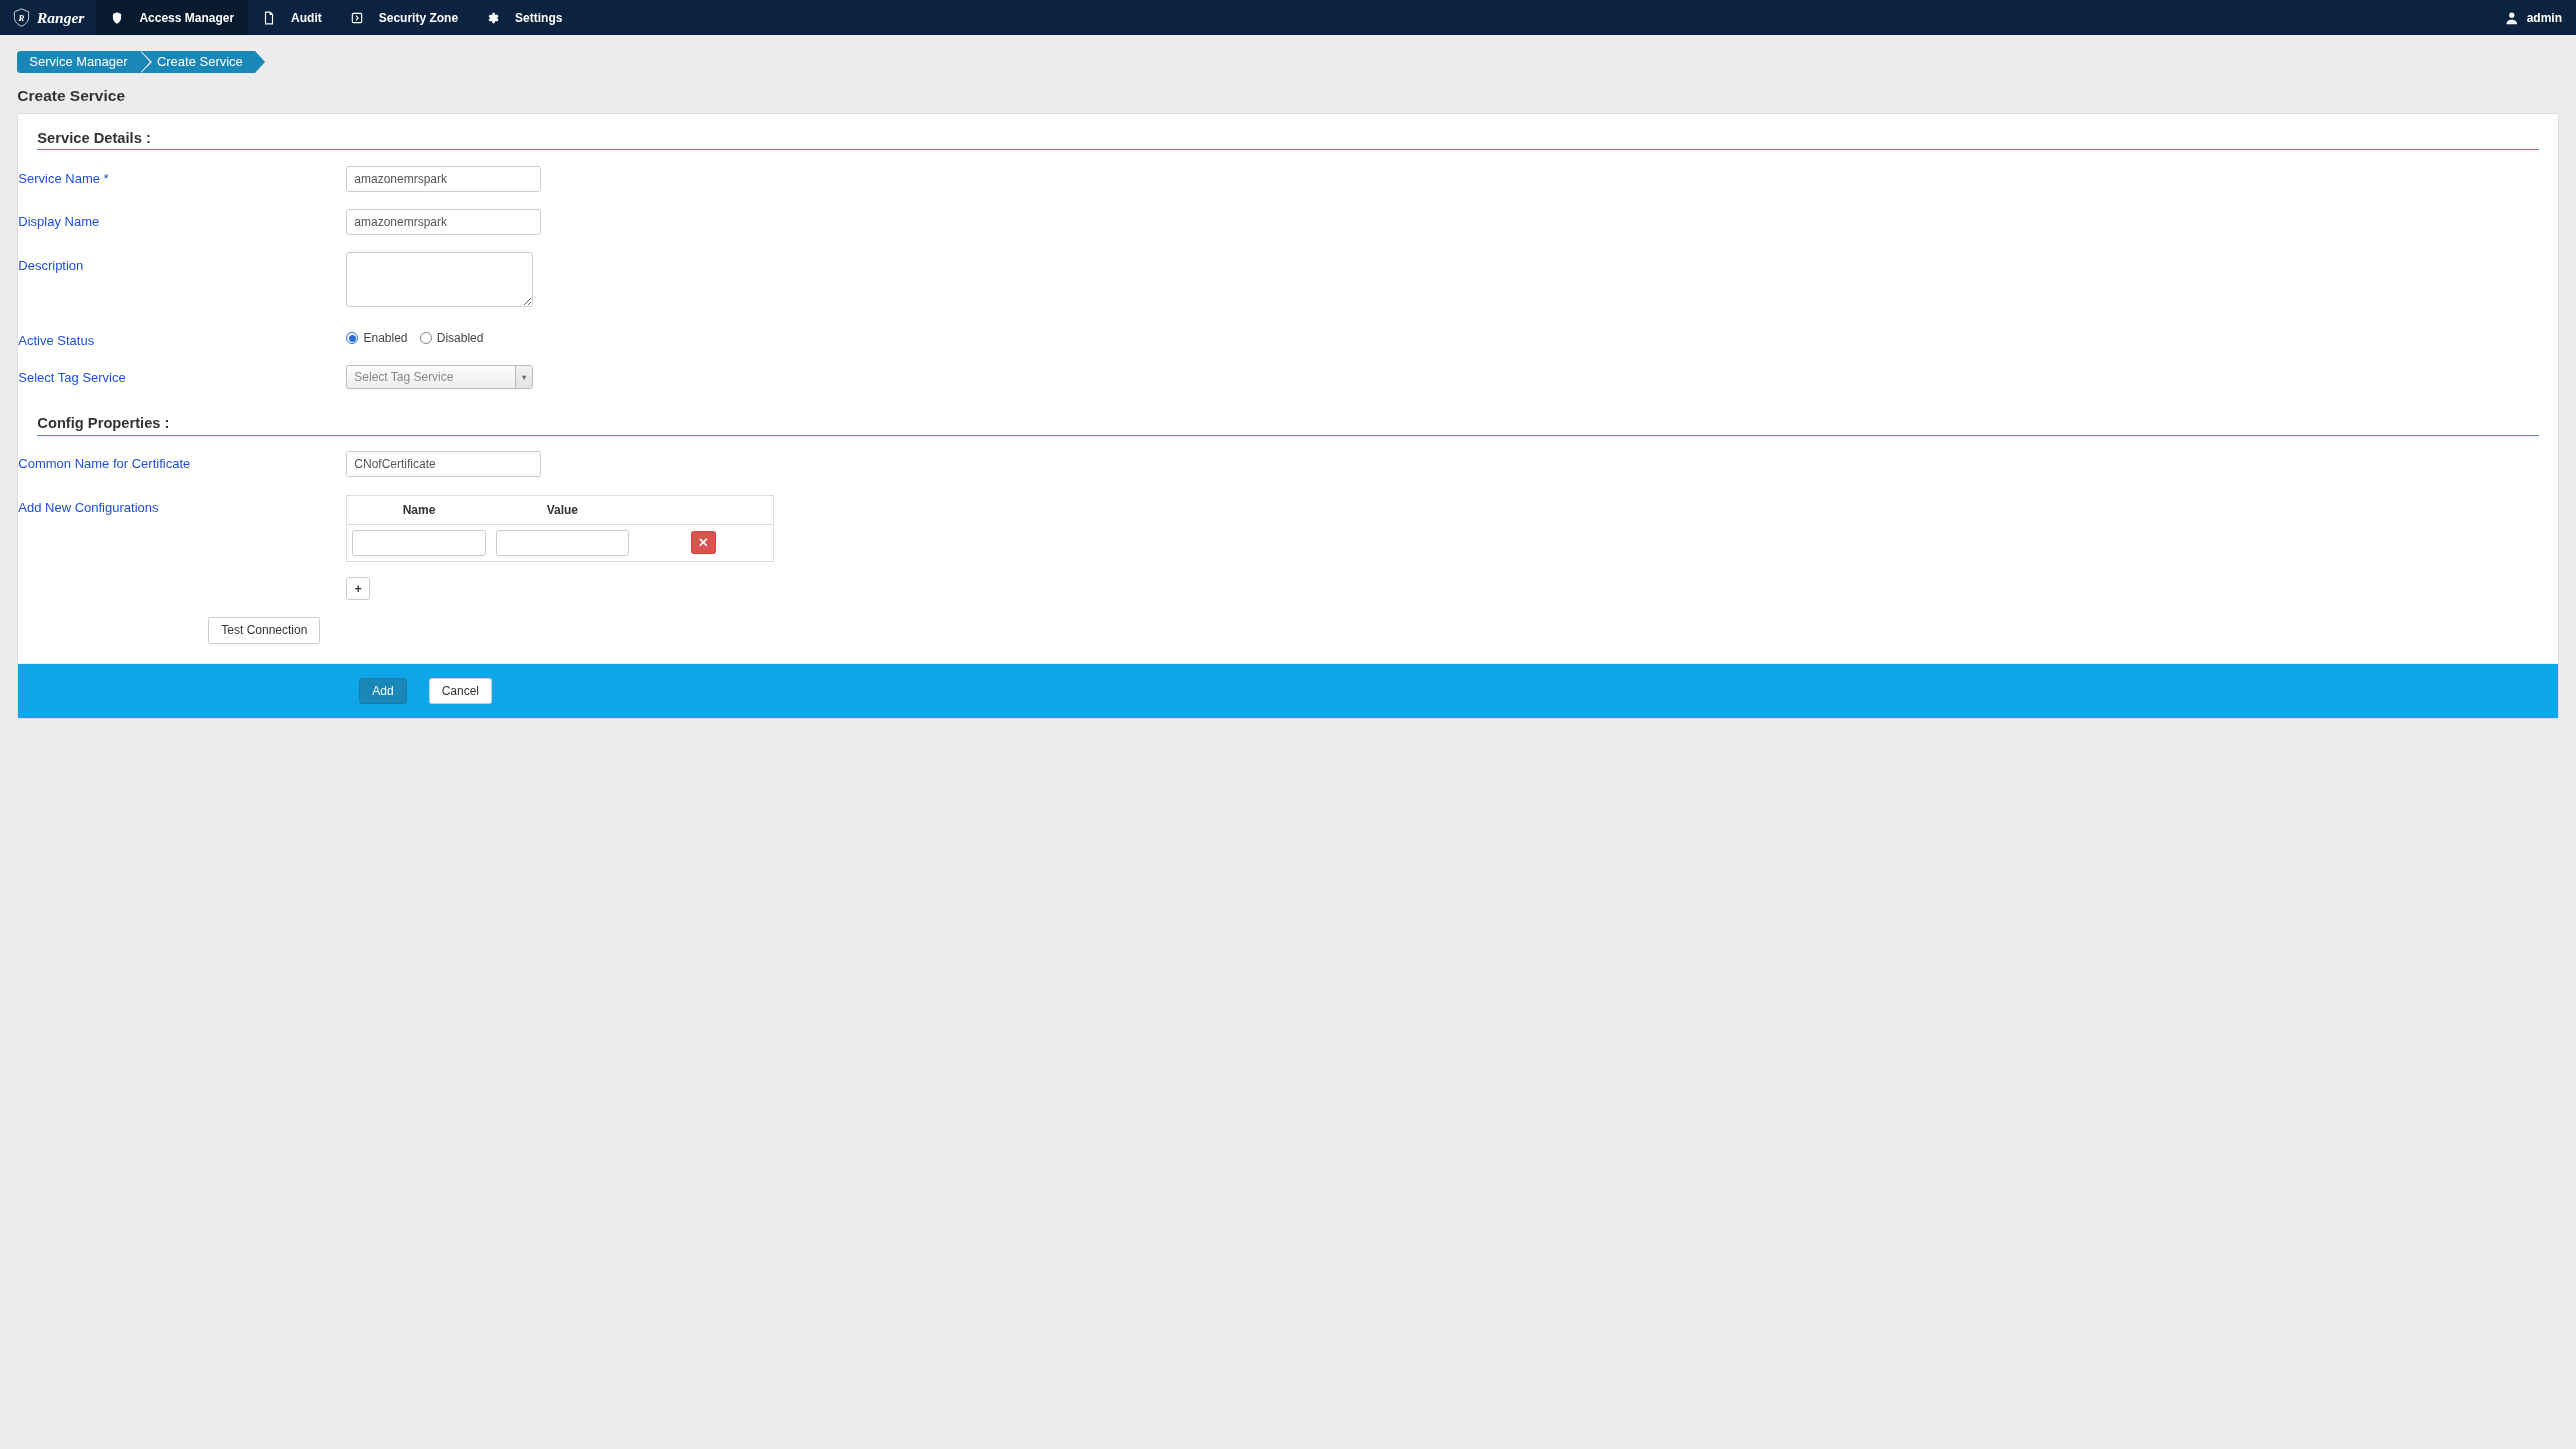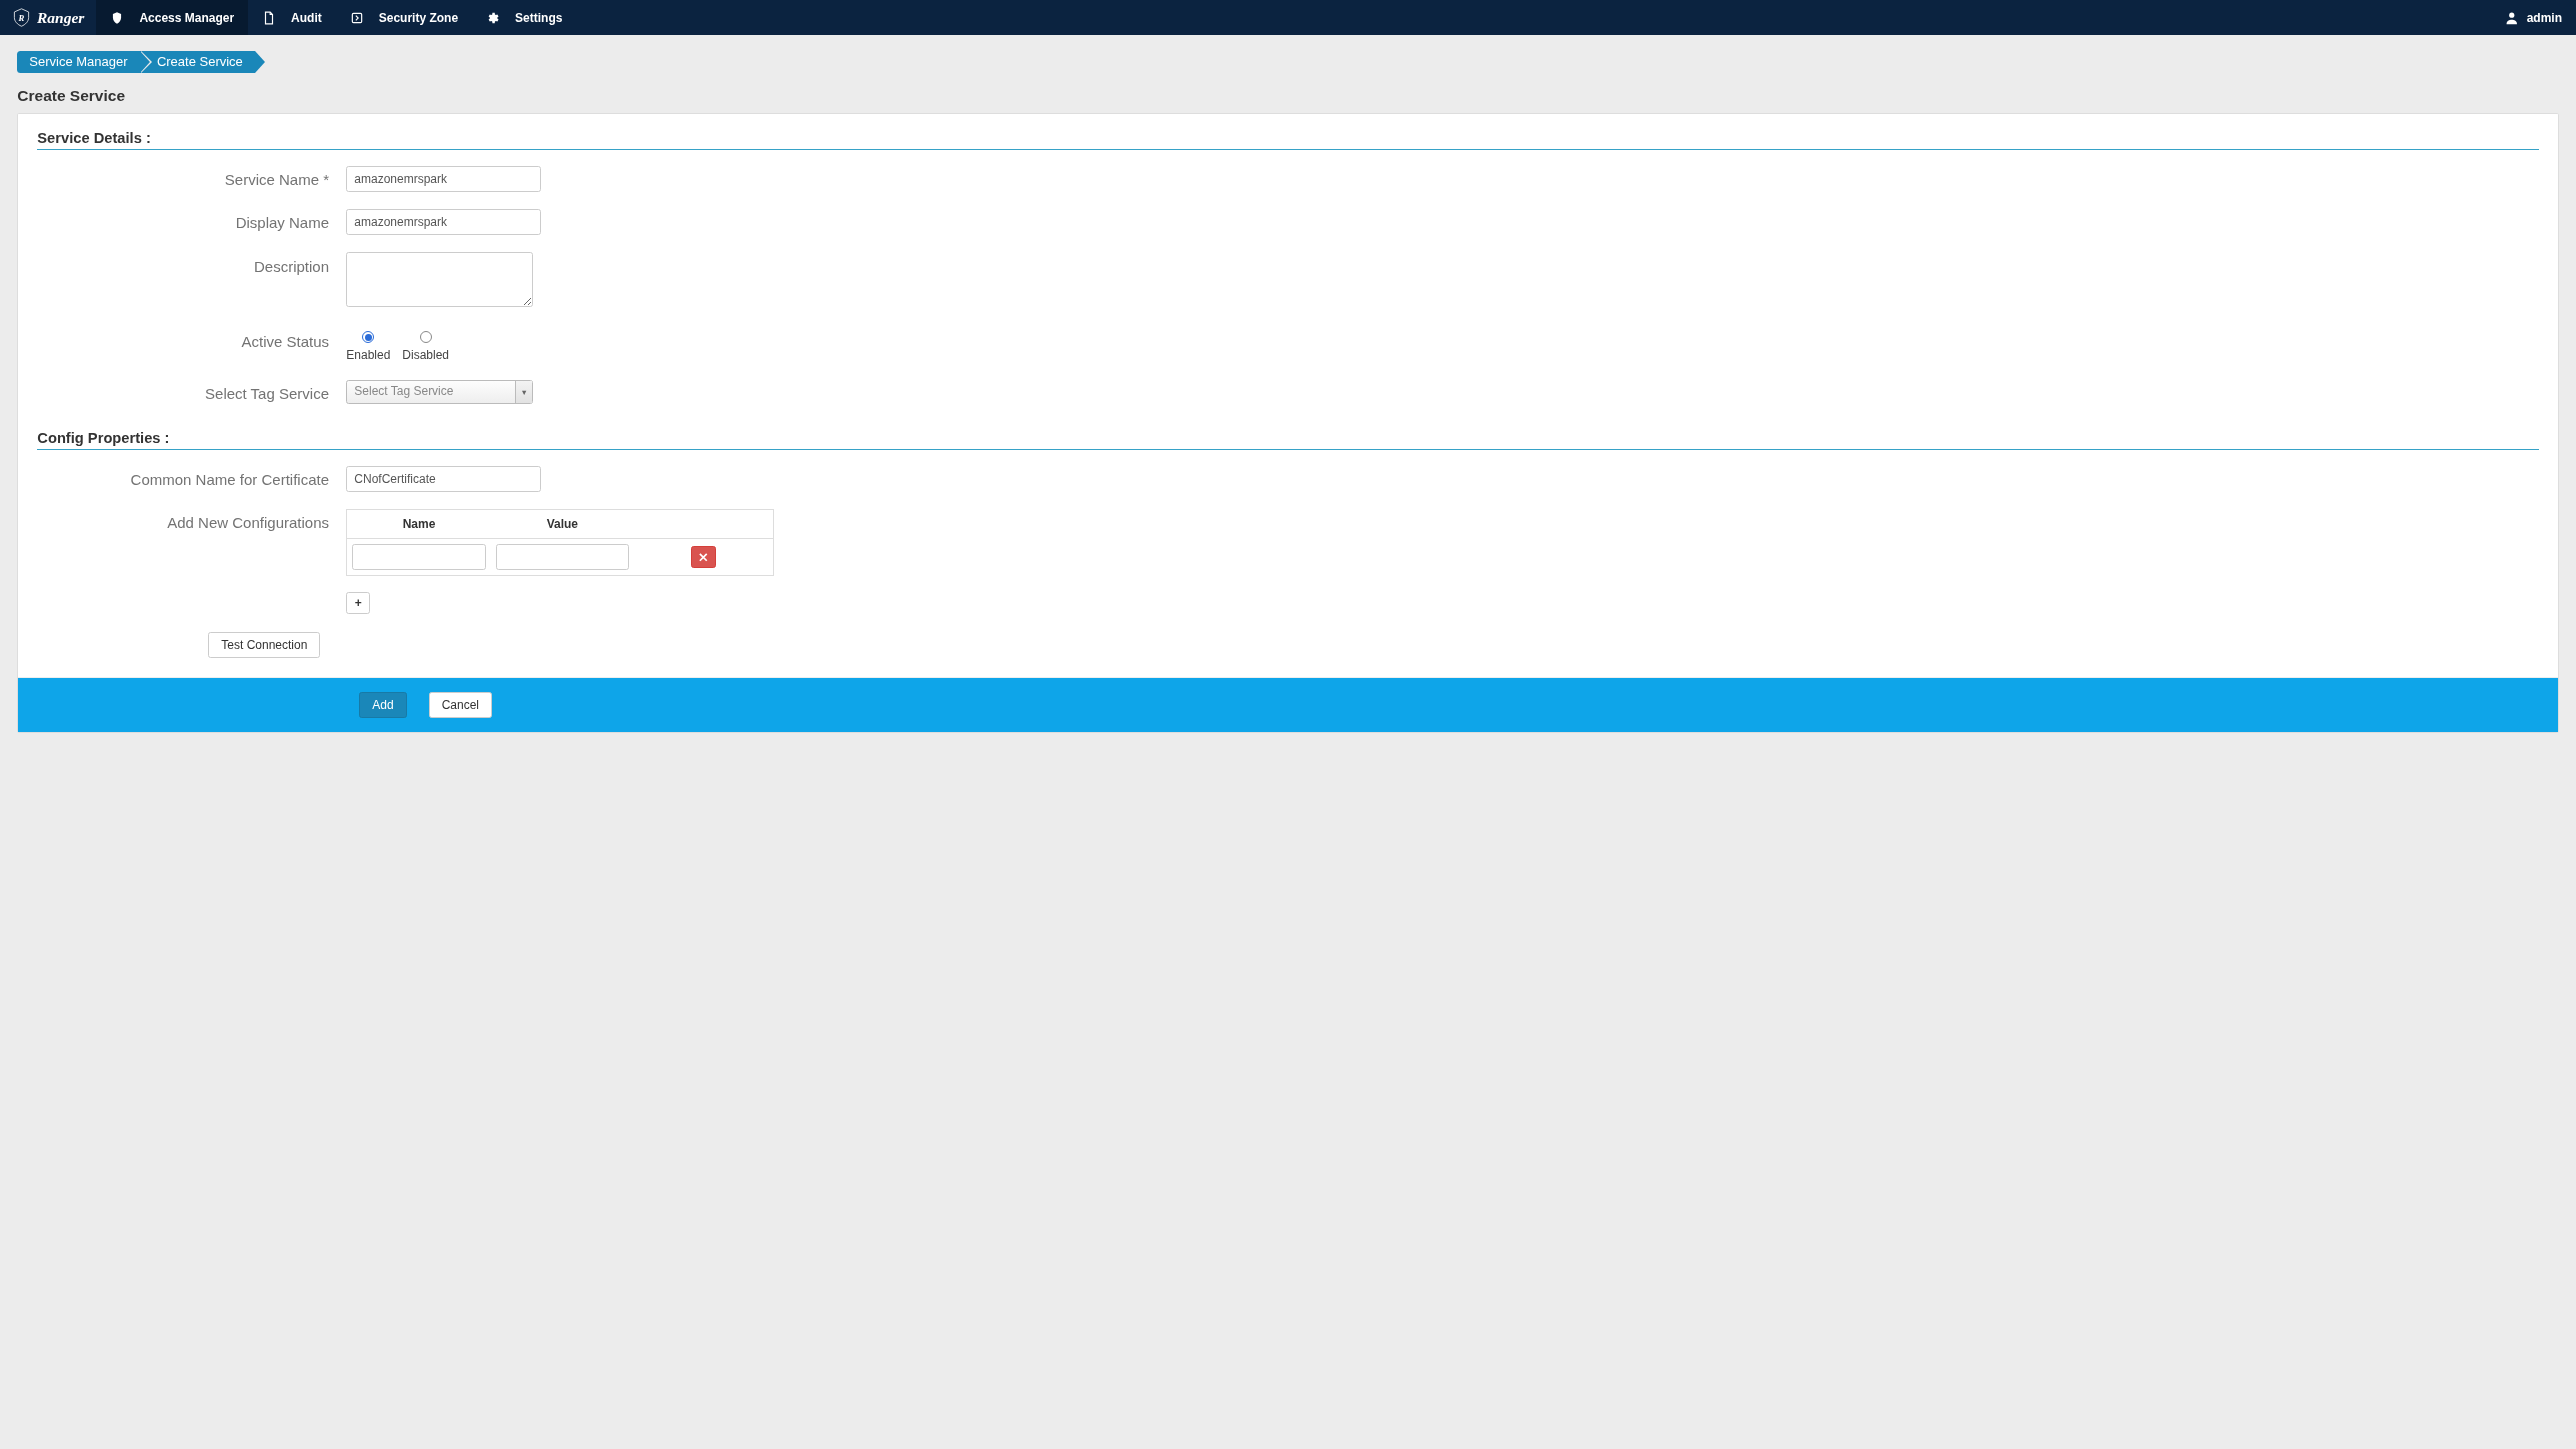--- a/index.html
+++ b/index.html
@@ -133,25 +133,25 @@
     border-bottom: 1.7px solid #36a2c7;
   }
 
   .form-row {
     display: flex;
     align-items: flex-start;
     margin-bottom: 17.3px;
   }
   .form-label {
     width: 328px;
-    text-align: right;
+    text-align: left;
     padding-right: 17.3px;
     padding-top: 5.2px;
-    font-size: 15px;
-    color: #737373;
+    font-size: 13px;
+    color: #1d4ed8;
   }
   .form-control-wrap {
     flex: 0 0 auto;
   }
   .text-input {
     width: 195px;
     height: 26px;
     border: 0.9px solid #ccc;
     border-radius: 2.6px;
     padding: 3.5px 7px;
@@ -174,21 +174,20 @@
     align-items: center;
     padding-top: 3.5px;
   }
   .radio-item {
     display: flex;
     align-items: center;
     gap: 5.2px;
     font-size: 12px;
     color: #444;
     cursor: pointer;
-    flex-direction: column;
   }
   .radio-circle {
     width: 12px; height: 12px;
     border: 1.3px solid #888;
     border-radius: 50%;
     display: inline-flex;
     align-items: center;
     justify-content: center;
   }
   .radio-circle.checked {

